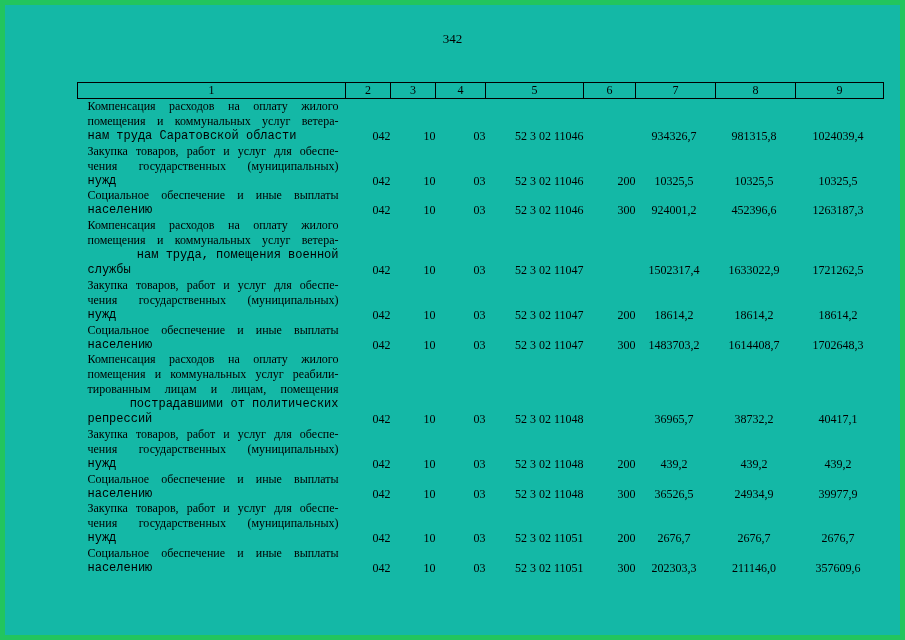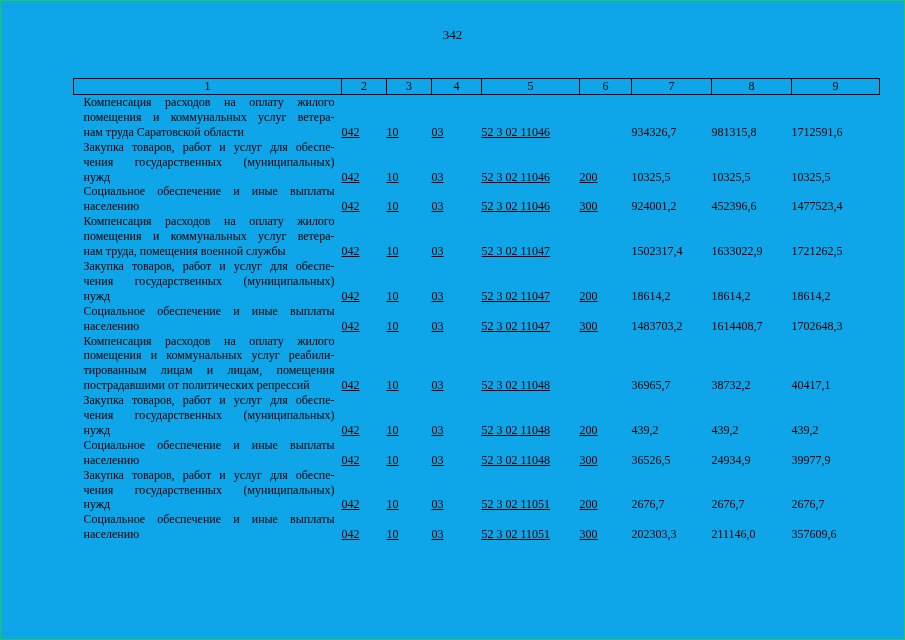--- a/index.html
+++ b/index.html
@@ -7,22 +7,22 @@
     width: 905px; height: 640px;
     background: #ffffff;
     font-family: "Liberation Serif", "DejaVu Serif", serif;
     color: #000000;
     overflow: hidden;
   }
   .page {
     position: relative;
     width: 905px; height: 640px;
     box-sizing: border-box;
-    border: 1px solid #22c55e;
-    background: #0ea5e9;
+    border: 5px solid #22c55e;
+    background: #14b8a6;
   }
   .page-number {
     position: absolute;
     top: 26px; left: 0; width: 100%;
     text-align: center;
     font-size: 13px;
   }
   table.budget-table {
     position: absolute;
     top: 77px; left: 72px;
@@ -39,24 +39,24 @@
     line-height: 15px;
     font-size: 12px;
   }
   tbody td {
     vertical-align: bottom;
     padding: 0;
     line-height: 14.9px;
     font-size: 12px;
   }
   td.c1 { padding-left: 10px; padding-right: 7px; }
-  td.cc { text-align: left; text-decoration: underline; }
-  td.cr { text-align: left; padding-right: 3px; }
+  td.cc { text-align: right; }
+  td.cr { text-align: center; padding-right: 3px; }
   .name-line { text-align: justify; text-align-last: justify; }
-  .name-line.last { text-align: left; text-align-last: left; }
+  .name-line.last { text-align: right; text-align-last: left; font-family: Liberation Mono, monospace; }
 </style>
 </head>
 <body>
 
 <div class="page">
   <div class="page-number">342</div>
 
   <table class="budget-table">
     <colgroup>
       <col style="width:268px">
@@ -89,21 +89,21 @@
             <div class="name-line">помещения и коммунальных услуг ветера-</div>
             <div class="name-line last">нам труда Саратовской области</div>
           </td>
     <td class="cc">042</td>
     <td class="cc">10</td>
     <td class="cc">03</td>
     <td class="cc">52 3 02 11046</td>
     <td class="cc"></td>
     <td class="cr">934326,7</td>
     <td class="cr">981315,8</td>
-    <td class="cr">1712591,6</td>
+    <td class="cr">1024039,4</td>
   </tr>
         <tr>
     <td class="c1">
             <div class="name-line">Закупка товаров, работ и услуг для обеспе-</div>
             <div class="name-line">чения государственных (муниципальных)</div>
             <div class="name-line last">нужд</div>
           </td>
     <td class="cc">042</td>
     <td class="cc">10</td>
     <td class="cc">03</td>
@@ -118,21 +118,21 @@
             <div class="name-line">Социальное обеспечение и иные выплаты</div>
             <div class="name-line last">населению</div>
           </td>
     <td class="cc">042</td>
     <td class="cc">10</td>
     <td class="cc">03</td>
     <td class="cc">52 3 02 11046</td>
     <td class="cc">300</td>
     <td class="cr">924001,2</td>
     <td class="cr">452396,6</td>
-    <td class="cr">1477523,4</td>
+    <td class="cr">1263187,3</td>
   </tr>
         <tr>
     <td class="c1">
             <div class="name-line">Компенсация расходов на оплату жилого</div>
             <div class="name-line">помещения и коммунальных услуг ветера-</div>
             <div class="name-line last">нам труда, помещения военной службы</div>
           </td>
     <td class="cc">042</td>
     <td class="cc">10</td>
     <td class="cc">03</td>

